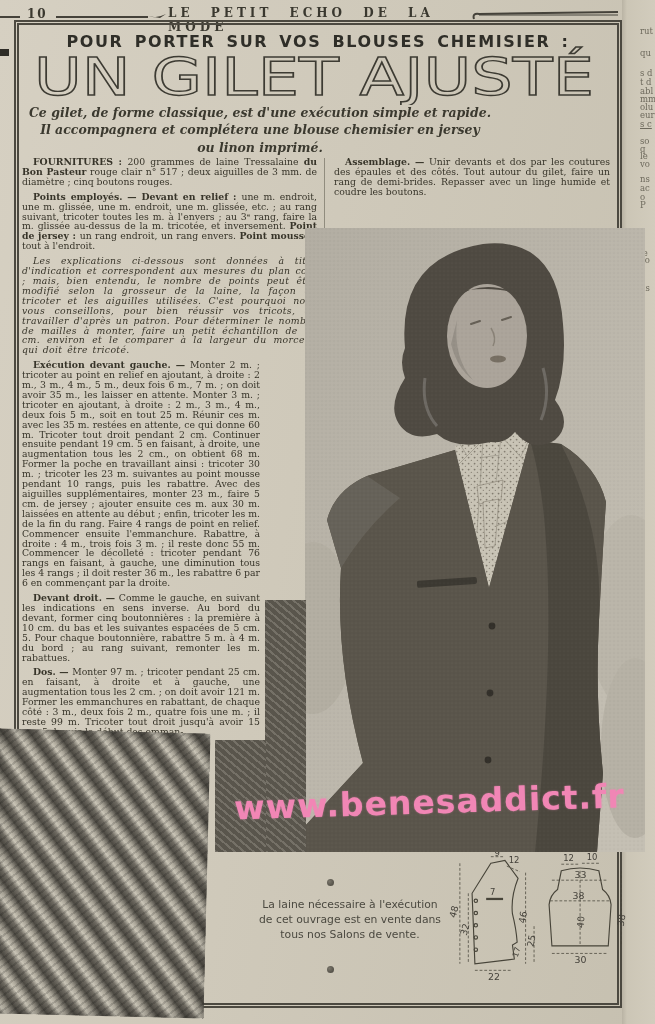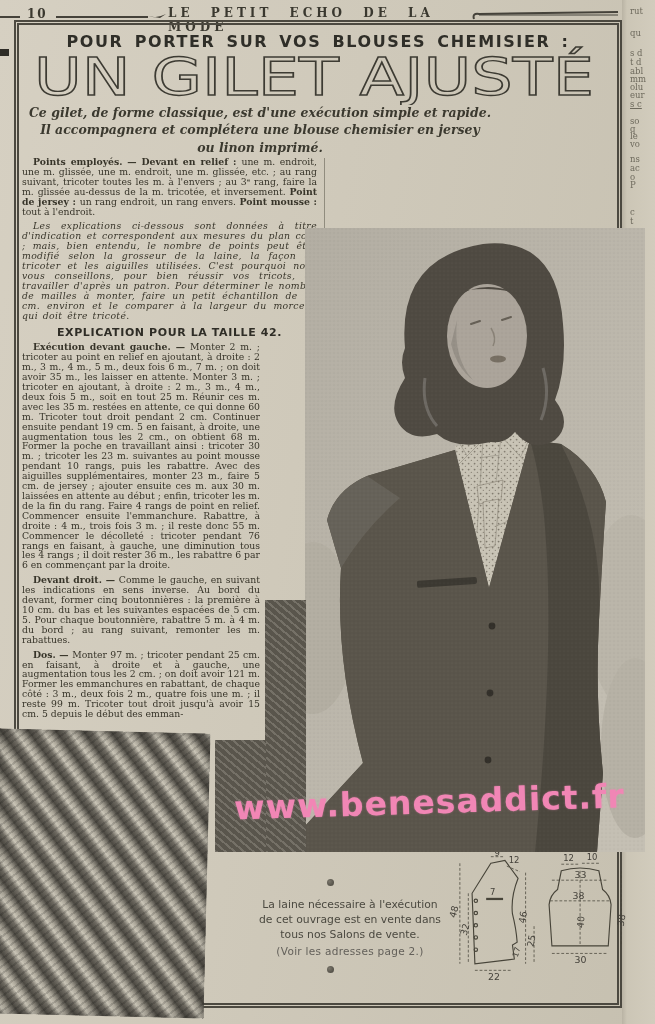--- a/index.html
+++ b/index.html
@@ -75,21 +75,21 @@
   .bullet{position:absolute;width:7px;height:7px;border-radius:50%;
           background:radial-gradient(circle at 35% 35%,#7a766b,#45423a);z-index:4;}
   #bullet-top{left:327px;top:879px;} #bullet-bottom{left:327px;top:966px;}
 
   
   #schematic{position:absolute;left:441px;top:852px;width:188px;height:139px;z-index:2;}
 
   
   #page-edge{position:absolute;left:622px;top:0;width:33px;height:1024px;z-index:0;
              background:linear-gradient(90deg,#b9b3a4 0,#ccc6b6 5px,#d2ccbd 100%);}
-  .frag{position:absolute;left:8px;font-size:8.5px;color:#6e6a5d;font-family:"DejaVu Serif",serif;}
+  .frag{position:absolute;left:18px;font-size:8.5px;color:#6e6a5d;font-family:"DejaVu Serif",serif;margin-top:20px;}
   #corner-mark{position:absolute;left:0;top:49px;width:9px;height:7px;background:#2e2c26;z-index:2;}
 </style>
 </head>
 <body>
 
 <div id="running-head">
   <span id="folio">10</span>
   <span class="rule" id="rule-a"></span>
   <span class="rule" id="rule-b"></span>
   <svg id="flourish-left" width="22" height="18" viewBox="0 0 22 18">
@@ -109,30 +109,31 @@
 <div id="title-wrap">
   <svg width="576" height="60" viewBox="0 0 576 60">
     <text x="288" y="50" text-anchor="middle" font-family="DejaVu Sans, sans-serif" font-size="52" fill="none" stroke="#3d3b33" stroke-width="1.4" textLength="560" lengthAdjust="spacingAndGlyphs">UN GILET AJUSTÉ</text>
   </svg>
 </div>
 <div id="intro">Ce gilet, de forme classique, est d'une exécution simple et rapide.
 Il accompagnera et complétera une blouse chemisier en jersey
 ou linon imprimé.</div>
 
 <div id="left-col" class="bodytext">
+  <p><b>FOURNITURES : </b><span>200 grammes de laine Tressalaine </span><b>du Bon Pasteur</b><span> rouge clair n° 517 ; deux aiguilles de 3 mm. de diamètre ; cinq boutons rouges.</span></p>
   <p><b>Points employés. — Devant en relief : </b><span>une m. endroit, une m. glissée, une m. endroit, une m. glissée, etc. ; au rang suivant, tricoter toutes les m. à l'envers ; au 3ᵉ rang, faire la m. glissée au-dessus de la m. tricotée, et inversement. </span><b>Point de jersey : </b><span>un rang endroit, un rang envers. </span><b>Point mousse : </b><span>tout à l'endroit.</span></p>
   <p class="notice">Les explications ci-dessous sont données à titre d'indication et correspondent aux mesures du plan coté ; mais, bien entendu, le nombre de points peut être modifié selon la grosseur de la laine, la façon de tricoter et les aiguilles utilisées. C'est pourquoi nous vous conseillons, pour bien réussir vos tricots, de travailler d'après un patron. Pour déterminer le nombre de mailles à monter, faire un petit échantillon de 10 cm. environ et le comparer à la largeur du morceau qui doit être tricoté.</p>
-  <div class="sizing-head">EXPLICATION POUR LA TAILLE 42.</div>
   <div id="photo-push"></div>
   <p><b>Exécution devant gauche. — </b><span>Monter 2 m. ; tricoter au point en relief en ajoutant, à droite : 2 m., 3 m., 4 m., 5 m., deux fois 6 m., 7 m. ; on doit avoir 35 m., les laisser en attente. Monter 3 m. ; tricoter en ajoutant, à droite : 2 m., 3 m., 4 m., deux fois 5 m., soit en tout 25 m. Réunir ces m. avec les 35 m. restées en attente, ce qui donne 60 m. Tricoter tout droit pendant 2 cm. Continuer ensuite pendant 19 cm. 5 en faisant, à droite, une augmentation tous les 2 cm., on obtient 68 m. Former la poche en travaillant ainsi : tricoter 30 m. ; tricoter les 23 m. suivantes au point mousse pendant 10 rangs, puis les rabattre. Avec des aiguilles supplémentaires, monter 23 m., faire 5 cm. de jersey ; ajouter ensuite ces m. aux 30 m. laissées en attente au début ; enfin, tricoter les m. de la fin du rang. Faire 4 rangs de point en relief. Commencer ensuite l'emmanchure. Rabattre, à droite : 4 m., trois fois 3 m. ; il reste donc 55 m. Commencer le décolleté : tricoter pendant 76 rangs en faisant, à gauche, une diminution tous les 4 rangs ; il doit rester 36 m., les rabattre 6 par 6 en commençant par la droite.</span></p>
   <p><b>Devant droit. — </b><span>Comme le gauche, en suivant les indications en sens inverse. Au bord du devant, former cinq boutonnières : la première à 10 cm. du bas et les suivantes espacées de 5 cm. 5. Pour chaque boutonnière, rabattre 5 m. à 4 m. du bord ; au rang suivant, remonter les m. rabattues.</span></p>
   <p><b>Dos. — </b><span>Monter 97 m. ; tricoter pendant 25 cm. en faisant, à droite et à gauche, une augmentation tous les 2 cm. ; on doit avoir 121 m. Former les emmanchures en rabattant, de chaque côté : 3 m., deux fois 2 m., quatre fois une m. ; il reste 99 m. Tricoter tout droit jusqu'à avoir 15 cm. 5 depuis le début des emman-</span></p>
 </div>
 <div id="col-divider"></div>
 <div id="right-col" class="bodytext">
+  <p><b>Assemblage. — </b><span>Unir devants et dos par les coutures des épaules et des côtés. Tout autour du gilet, faire un rang de demi-brides. Repasser avec un linge humide et coudre les boutons.</span></p>
 </div>
 
 <svg id="model-photo" viewBox="0 0 340 624">
   <defs>
     <linearGradient id="pg" x1="0" y1="0" x2="0.8" y2="1">
       <stop offset="0" stop-color="#b2ada2"></stop>
         <stop offset="1" stop-color="#c4bfb3"></stop>
     </linearGradient>
     <pattern id="dots" width="6" height="6" patternUnits="userSpaceOnUse">
       <rect width="6" height="6" fill="#c9c4b6"></rect>
@@ -205,21 +206,20 @@
 
 <div id="watermark">www.benesaddict.fr</div>
 
 <div id="swatch-photo"></div>
 
 <span class="bullet" id="bullet-top"></span>
 <div id="sales-note">
   <div class="main">La laine nécessaire à l'exécution
 de cet ouvrage est en vente dans
 tous nos Salons de vente.</div>
-  <div class="see">(Voir les adresses page 2.)</div>
 </div>
 <span class="bullet" id="bullet-bottom"></span>
 
 <svg id="schematic" viewBox="0 0 200 148" font-family="DejaVu Sans, sans-serif" font-size="10" fill="#44413a">
   <g stroke="#474439" stroke-width="1.2" fill="none">
 
     <path d="M53,12 L68,9 L82,28 Q74,48 76,66 Q80,82 81,96 L76,99 L78,114 L36,119 L33,44 Z"></path>
     <g stroke-width="2.4">
         <line x1="48" y1="50" x2="66" y2="50"></line>
       </g>

